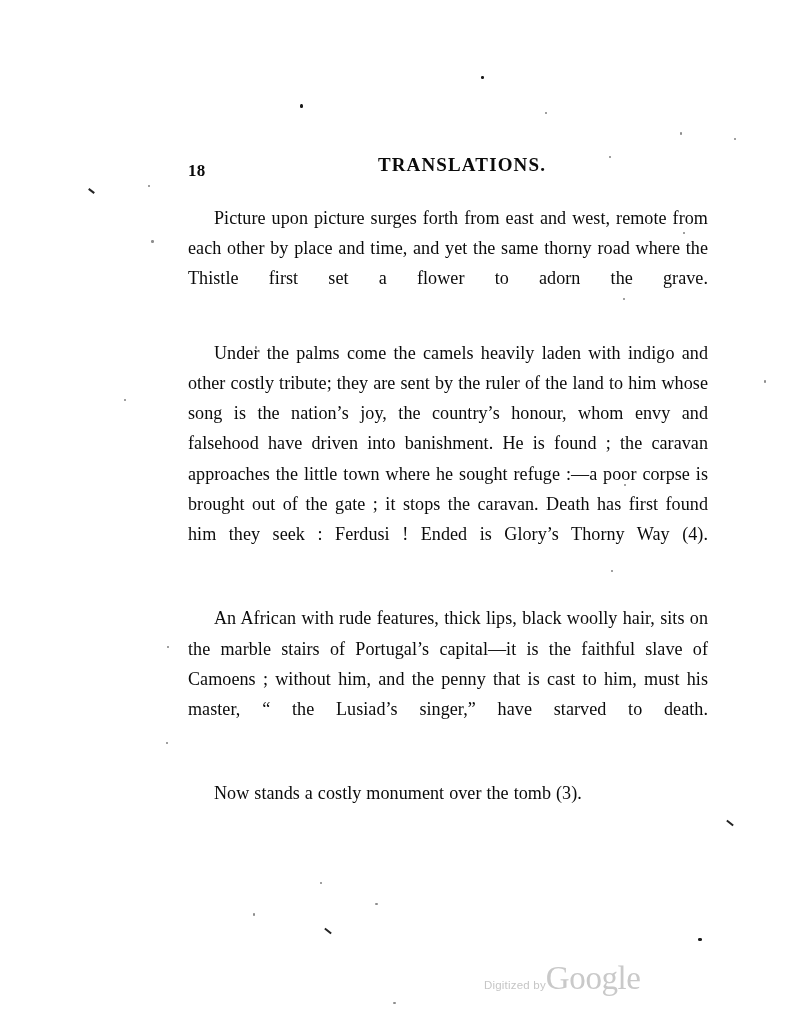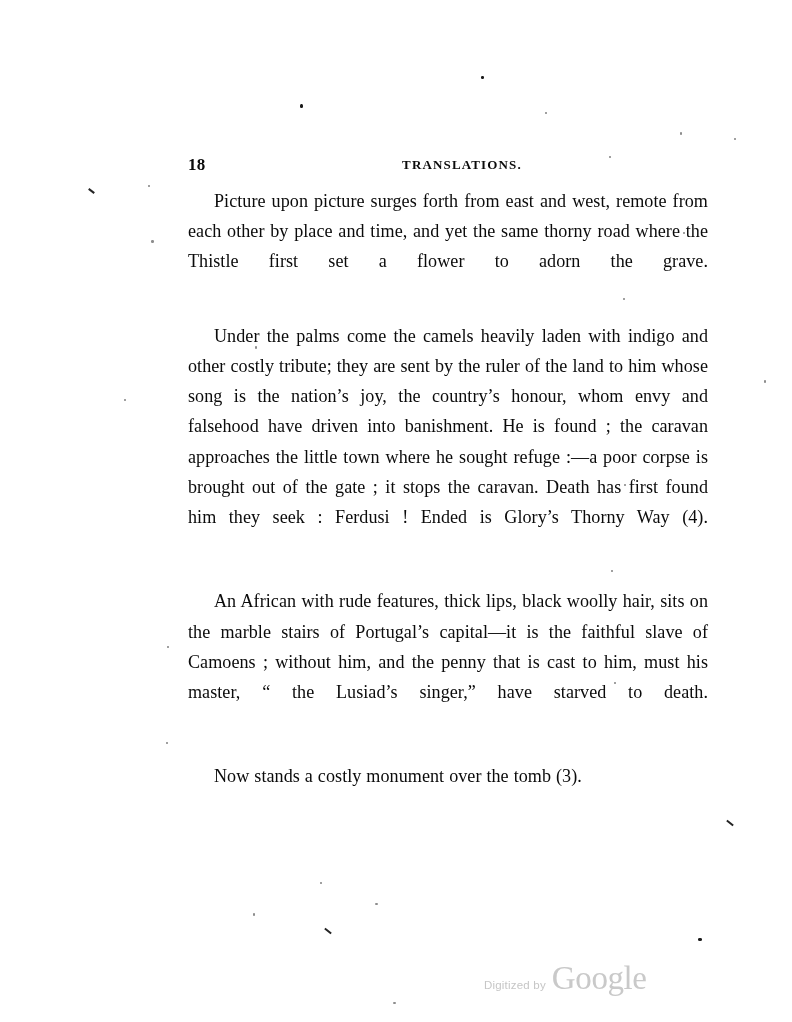--- a/index.html
+++ b/index.html
@@ -26,45 +26,45 @@
     position: absolute;
     left: 188px;
     top: 152px;
     width: 518px;
     height: 26px;
   }
 
   .folio {
     position: absolute;
     left: 0px;
-    top: 0px;
+    top: 6px;
     font-size: 17px;
     font-weight: bold;
     letter-spacing: 0.3px;
     line-height: 26px;
   }
 
   .head-title {
     position: absolute;
     left: 0;
     top: 0;
     width: 518px;
     text-align: center;
-    font-size: 13px;
+    font-size: 19px;
     font-weight: bold;
     letter-spacing: 1.15px;
     line-height: 26px;
     text-indent: 30px;
   }
 
   
   .textblock {
     position: absolute;
     left: 188px;
-    top: 186px;
+    top: 203px;
     width: 520px;
   }
 
   p.para {
     margin: 0;
     font-size: 18.1px;
     line-height: 30.2px;
     text-align: justify;
     text-indent: 26px;
     word-spacing: 0.4px;
@@ -102,21 +102,20 @@
     vertical-align: baseline;
     letter-spacing: 0.2px;
     text-align: center;
   }
 
   .wm-google {
     font-family: "Liberation Serif", "DejaVu Serif", serif;
     font-size: 33px;
     color: #c9c9c9;
     letter-spacing: -0.4px;
-    margin-left: 6px;
     vertical-align: baseline;
   }
 
   
   .speck {
     position: absolute;
     background: #1a1a1a;
     border-radius: 40%;
     pointer-events: none;
   }

